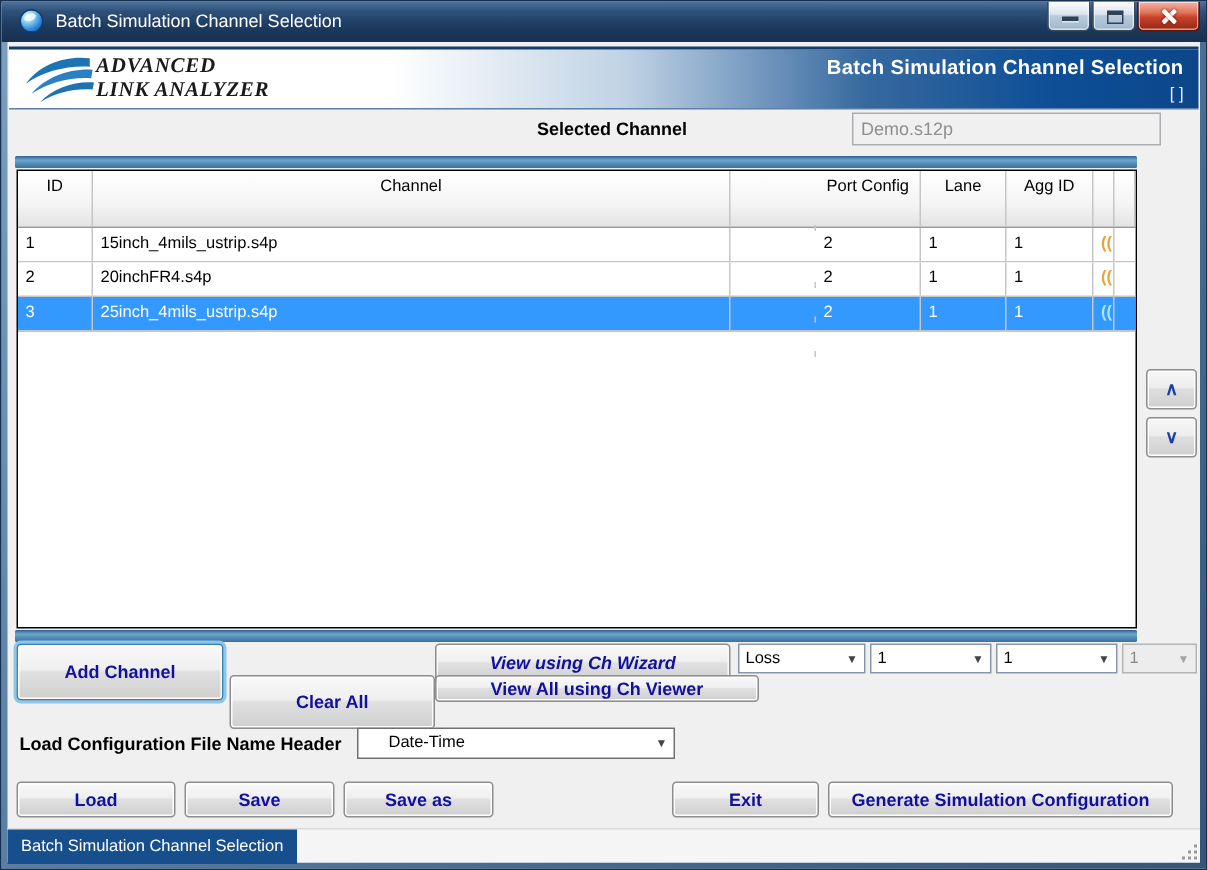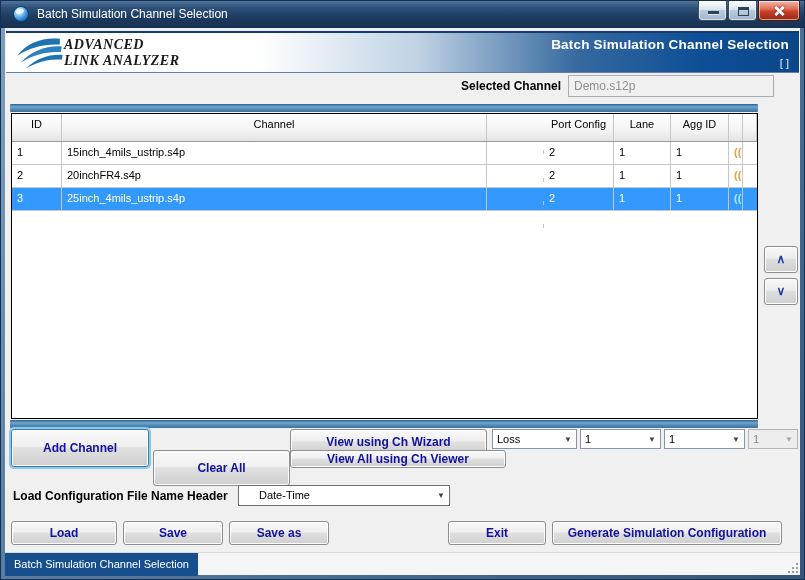--- a/index.html
+++ b/index.html
@@ -50,37 +50,37 @@
     border-top:2px solid #123C6B; border-bottom:1px solid #5E7FA6; }
   .brand-waves { position:absolute; left:9px; top:3px; }
   .brand-text { position:absolute; left:58px; top:4px; font-family:"Liberation Serif", serif;
     font-style:italic; font-weight:bold; color:#1A1A1A; font-size:14px; line-height:16px;
     letter-spacing:.5px; }
   .banner-title { position:absolute; right:10px; top:4px; color:#fff; font-weight:bold;
     font-size:13.5px; letter-spacing:.2px; }
   .banner-brackets { position:absolute; right:10px; top:24px; color:#E8F0FA; font-size:11px; }
 
   
-  .sel-label { position:absolute; left:250px; top:51px; width:306px; text-align:right;
+  .sel-label { position:absolute; left:250px; top:51px; width:306px; text-align:center;
     font-weight:bold; font-size:12px; color:#000; }
   .sel-input { position:absolute; left:563px; top:47px; width:206px; height:22px;
     background:#F0F0F0; border:1px solid #ABADB3; color:#8F8F8F; font-size:12px;
     padding:4px 5px; font-family:"Liberation Sans", sans-serif; }
 
   
   .hscroll { position:absolute; left:5px; width:748px; height:8px;
     background:linear-gradient(#2F6190 0%,#6FA6CC 35%,#4E86B4 70%,#3F7099 100%);
     border-radius:1px; }
   .hscroll.top { top:76px; } .hscroll.bottom { top:392px; }
 
   
   .grid { position:absolute; left:6px; top:85px; width:747px; height:306px;
     background:#fff; border:1px solid #000; overflow:hidden; font-size:11px; }
   .grow { display:flex; height:23px; border-bottom:1px solid #C6C6C6; background:#fff; color:#000; }
-  .grow.header { height:28px; border-bottom:1px solid #9A9A9A;
+  .grow.header { height:38px; border-bottom:1px solid #9A9A9A;
     background:linear-gradient(#FFFFFF 0%,#F4F4F4 60%,#E3E3E3 100%);justify-content:space-between; }
   .cell { border-right:1px solid #C6C6C6; padding:4px 0 0 5px; overflow:hidden;
     white-space:nowrap; }
   .grow.header .cell { text-align:center; padding-left:0; }
   .c-id{width:50px;} .c-ch{width:425px;} .c-ty{width:57px;margin-top:36px;} .c-pc{width:70px;}
   .c-ln{width:57px;} .c-ag{width:58px;} .c-clip{width:14px; color:#E8A33D; font-weight:bold;}
   .grow.selected { background:#3399FF; color:#fff; }
   .grow.selected .c-clip { color:#A9E6FF; }
 
   
@@ -94,21 +94,21 @@
   .btn { position:absolute; border:1px solid #8E8E8E; border-radius:3px;
     background:linear-gradient(#F9F9F9 0%,#EFEFEF 45%,#E0E0E0 50%,#CFCFCF 100%);
     color:#11119E; font-weight:bold; font-size:12px; text-align:center;
     box-shadow:inset 0 0 0 1px #FDFDFD; cursor:pointer;
     display:flex; align-items:center; justify-content:center;
     font-family:"Liberation Sans", sans-serif; }
   .btn-add { left:6px; top:401px; width:138px; height:38px;
     border:1px solid #3C7FB1; box-shadow:0 0 0 2px #8CC6E9, inset 0 0 0 1px #FDFDFD; }
   .btn-del { left:148px; top:401px; width:137px; height:19px; }
   .btn-clr { left:148px; top:422px; width:137px; height:36px; }
-  .btn-wiz { left:285px; top:401px; width:197px; height:26px; }
+  .btn-wiz { left:285px; top:401px; width:197px; height:26px;font-style:italic; }
   .btn-vwr { left:285px; top:422px; width:216px; height:18px; }
   .btn-load { left:6px;   top:493px; width:106px; height:24px; }
   .btn-save { left:118px; top:493px; width:100px; height:24px; }
   .btn-sas  { left:224px; top:493px; width:100px; height:24px; }
   .btn-exit { left:443px; top:493px; width:98px;  height:24px; }
   .btn-gen  { left:547px; top:493px; width:230px; height:24px; }
 
   
   .combo { position:absolute; height:20px; background:#fff; border:1px solid #8696A8;
     font-size:11px; color:#000; padding:3px 18px 0 4px; white-space:nowrap; overflow:hidden;

